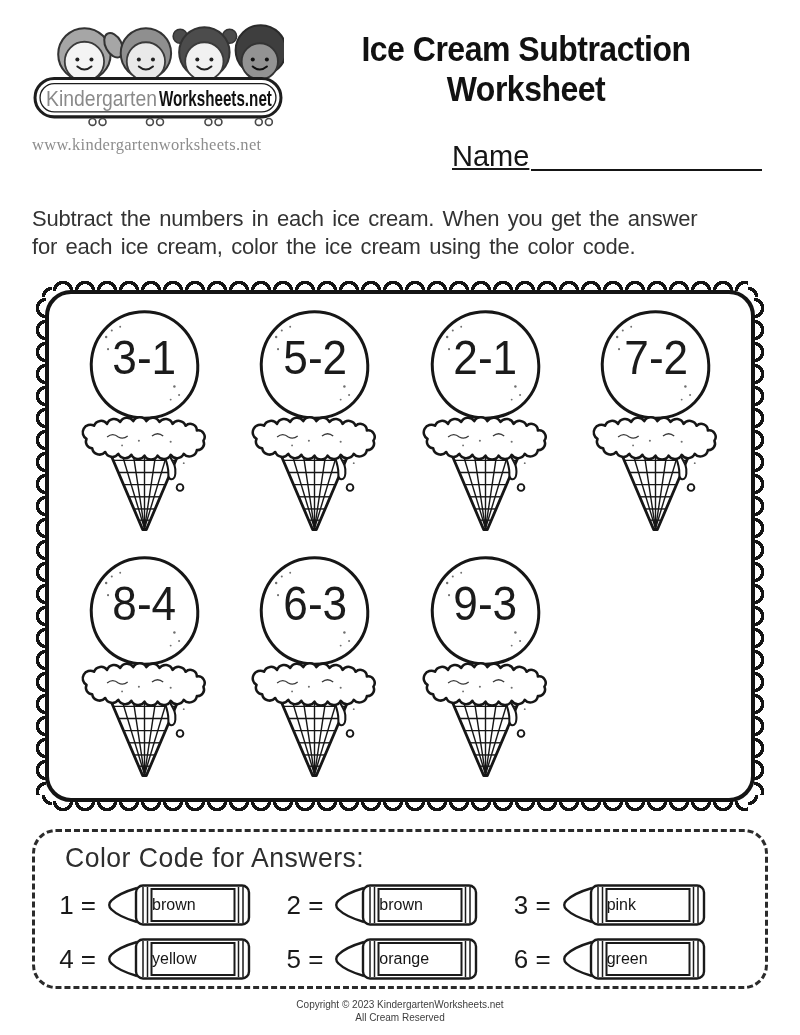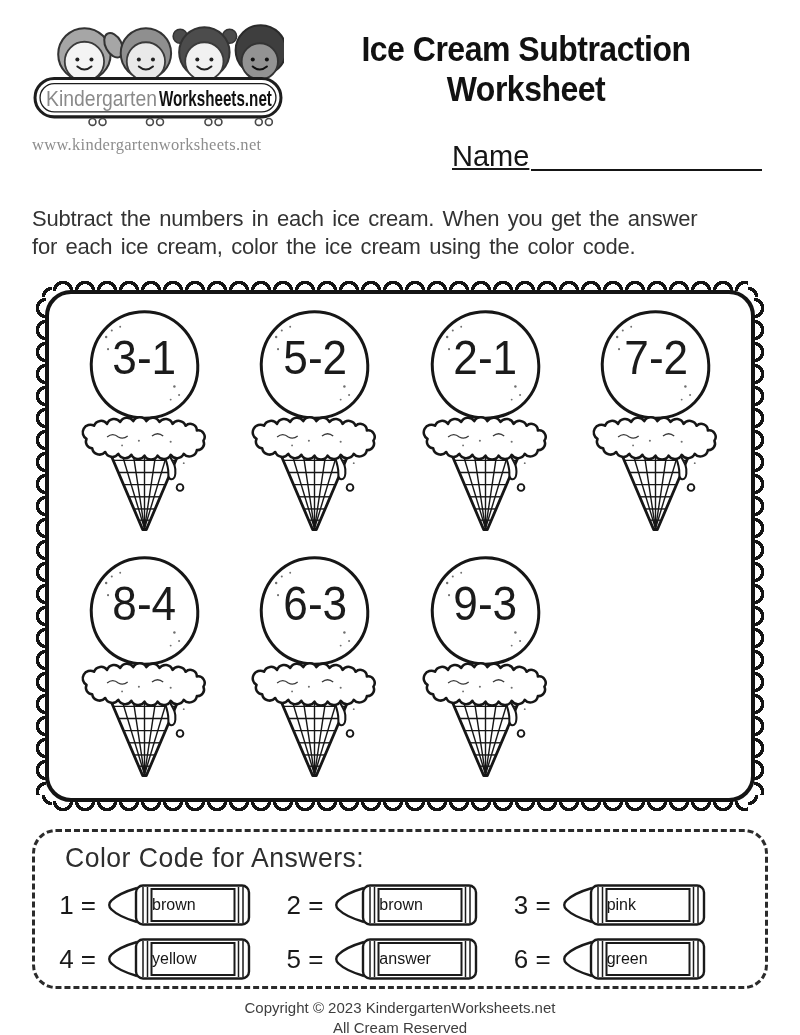--- a/index.html
+++ b/index.html
@@ -84,21 +84,21 @@
   }
   .crayon { position:relative; width:150px; height:50px; }
   .crayon svg { position:absolute; inset:0; width:150px; height:50px; }
   .crayon-word {
     position:absolute; left:49px; width:82px; top:50%; transform:translateY(-52%);
     text-align:left; font-size:16px; color:#161616; letter-spacing:0;
   }
 
   
   .footer { margin-top:9px; text-align:center; color:#3e3e3e; }
-  .footer div { font-size:15px; line-height:1.3; }
+  .footer div { font-size:10px; line-height:1.3; }
 
   .defs { position:absolute; width:0; height:0; overflow:hidden; }
 </style>
 </head>
 <body>
 
 <svg class="defs" xmlns="http://www.w3.org/2000/svg" aria-hidden="true">
   <defs>
     <symbol id="sym-icecream" viewBox="0 0 140 245">
 
@@ -348,21 +348,21 @@
             </svg>
           <span class="crayon-word">yellow</span>
         </div>
       </div>
       <div class="crayon-item">
         <span class="crayon-num">5 =</span>
         <div class="crayon">
           <svg viewBox="0 0 150 50">
               <use href="#sym-crayon"></use>
             </svg>
-          <span class="crayon-word">answer</span>
+          <span class="crayon-word">orange</span>
         </div>
       </div>
       <div class="crayon-item">
         <span class="crayon-num">6 =</span>
         <div class="crayon">
           <svg viewBox="0 0 150 50">
               <use href="#sym-crayon"></use>
             </svg>
           <span class="crayon-word">green</span>
         </div>

